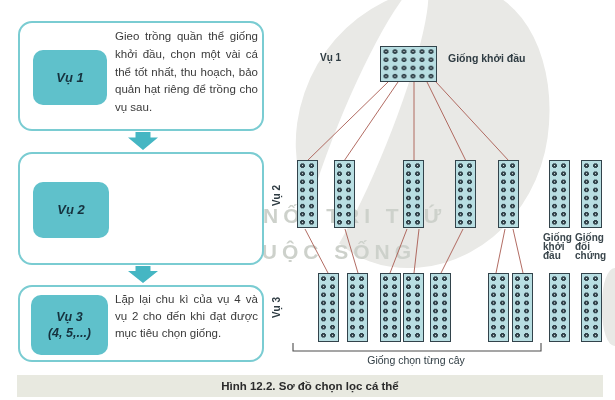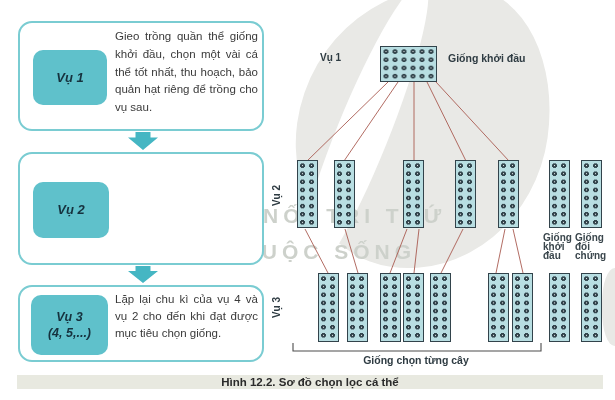--- a/index.html
+++ b/index.html
@@ -53,24 +53,24 @@
   .lab-vu1{left:320px;top:52px;font-size:10px;}
   .lab-gkd{left:448px;top:52px;font-size:10.5px;}
   .vlabel{
     position:absolute;width:36px;text-align:center;font-weight:bold;font-size:10px;color:#2e3b42;
     transform:rotate(-90deg);z-index:2;white-space:nowrap;
   }
   .ctl-label{
     position:absolute;top:233px;width:34px;text-align:left;z-index:2;
     font-weight:bold;font-size:10px;line-height:9px;color:#3a464c;white-space:pre-line;
   }
-  .bracket-label{position:absolute;left:330px;top:354px;width:172px;text-align:center;font-weight:bold;font-size:10.5px;color:#2e3b42;z-index:2;}
+  .bracket-label{position:absolute;left:330px;top:354px;width:172px;text-align:center;font-weight:normal;font-size:10.5px;color:#2e3b42;z-index:2;}
   
   .caption-bar{
-    position:absolute;left:17px;top:375px;width:586px;height:14px;background:#e8e9e0;z-index:2;
+    position:absolute;left:17px;top:375px;width:586px;height:22px;background:#e8e9e0;z-index:2;
     display:flex;align-items:center;justify-content:center;
     font-weight:bold;font-size:11.5px;color:#2b2b2b;
   }
 </style>
 </head>
 <body>
 
 <div class="canvas">
 
   <div class="leaf leaf-big"></div>

